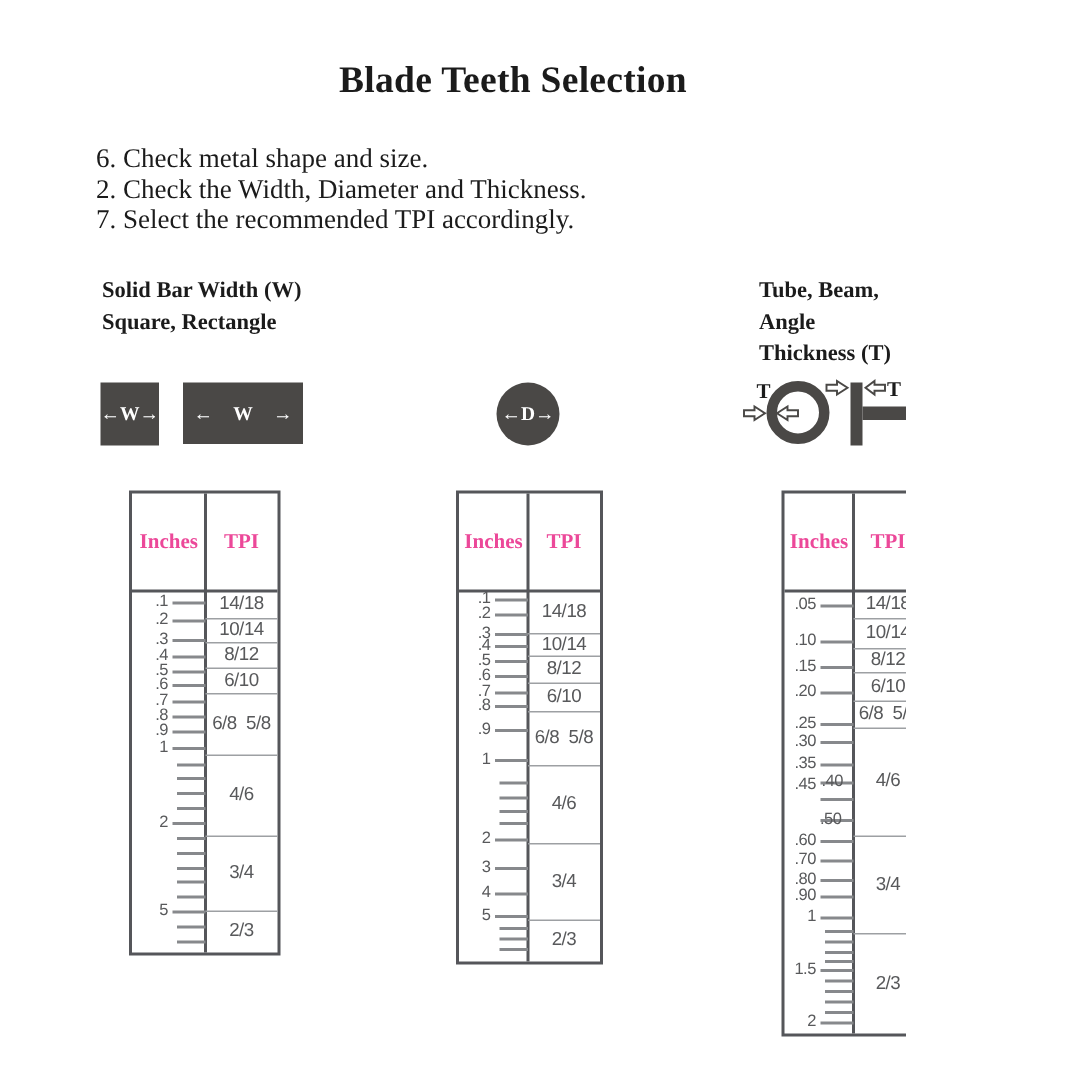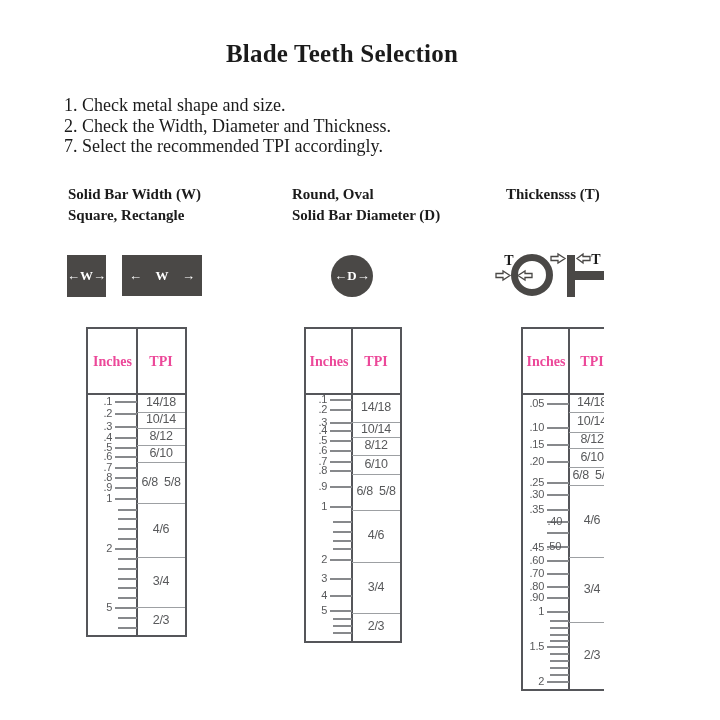--- a/index.html
+++ b/index.html
@@ -41,35 +41,32 @@
                  font-size:12.5px; letter-spacing:-0.3px; word-spacing:3px; color:#58595b; white-space:nowrap; }
 </style>
 </head>
 <body>
 
 <div class="page">
 
   <div class="title">Blade Teeth Selection</div>
 
   <div class="steps">
-    <div>1. Check metal shape and size.</div>
+    <div>6. Check metal shape and size.</div>
     <div>2. Check the Width, Diameter and Thickness.</div>
     <div>7. Select the recommended TPI accordingly.</div>
   </div>
 
   <div class="col-head c1">
     <div>Solid Bar Width (W)</div>
     <div>Square, Rectangle</div>
   </div>
-  <div class="col-head c2">
-    <div>Round, Oval</div>
-    <div>Solid Bar Diameter (D)</div>
-  </div>
   <div class="col-head c3">
-    <div>Thickensss (T)</div>
+    <div>Tube, Beam, Angle</div>
+    <div>Thickness (T)</div>
   </div>
 
   <div class="shape icon-square">
     <span class="ar">←</span>
       <span>W</span>
       <span class="ar">→</span>
   </div>
 
   <div class="shape icon-rect">
     <span class="ar">←</span>
@@ -226,21 +223,21 @@
       <div class="t-ticklabel" style="right: 71px; top: 126px;">.20</div>
       <div class="t-tick" style="left: 24px; top: 153px; width: 22px;"></div>
       <div class="t-ticklabel" style="right: 71px; top: 147px;">.25</div>
       <div class="t-tick" style="left: 24px; top: 165px; width: 22px;"></div>
       <div class="t-ticklabel" style="right: 71px; top: 159px;">.30</div>
       <div class="t-tick" style="left: 24px; top: 180px; width: 22px;"></div>
       <div class="t-ticklabel" style="right: 71px; top: 174px;">.35</div>
       <div class="t-tick" style="left: 24px; top: 192px; width: 22px;"></div>
       <div class="t-ticklabel" style="right: 53px; top: 186px;">.40</div>
       <div class="t-tick" style="left: 24px; top: 203px; width: 22px;"></div>
-      <div class="t-ticklabel" style="right: 71px; top: 212px;">.45</div>
+      <div class="t-ticklabel" style="right: 71px; top: 188px;">.45</div>
       <div class="t-tick" style="left: 24px; top: 217px; width: 22px;"></div>
       <div class="t-ticklabel" style="right: 54px; top: 211px;">.50</div>
       <div class="t-tick" style="left: 24px; top: 231px; width: 22px;"></div>
       <div class="t-ticklabel" style="right: 71px; top: 225px;">.60</div>
       <div class="t-tick" style="left: 24px; top: 244px; width: 22px;"></div>
       <div class="t-ticklabel" style="right: 71px; top: 238px;">.70</div>
       <div class="t-tick" style="left: 24px; top: 257px; width: 22px;"></div>
       <div class="t-ticklabel" style="right: 71px; top: 251px;">.80</div>
       <div class="t-tick" style="left: 24px; top: 268px; width: 22px;"></div>
       <div class="t-ticklabel" style="right: 71px; top: 262px;">.90</div>

